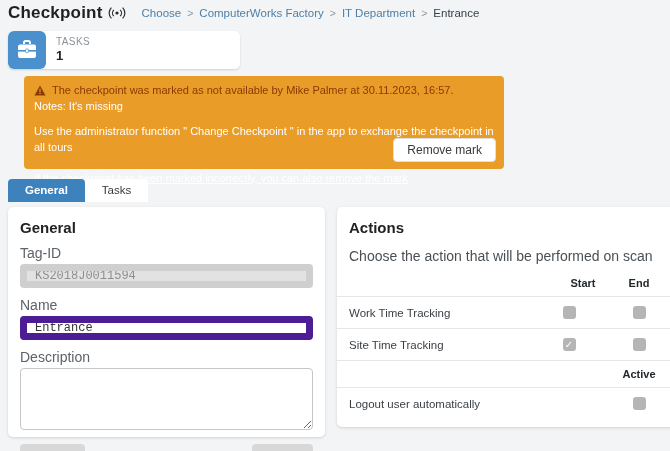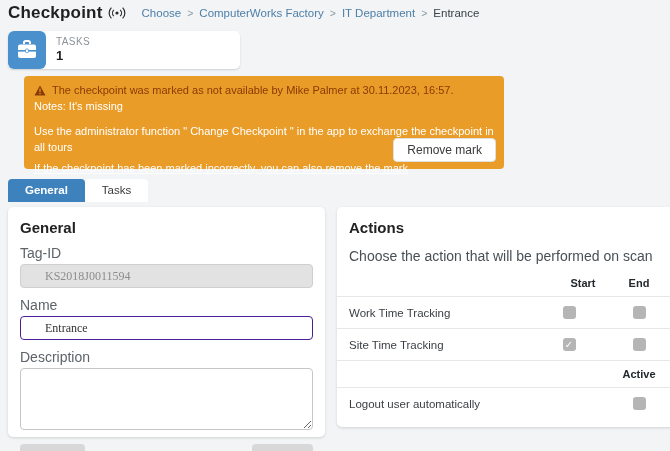--- a/index.html
+++ b/index.html
@@ -34,21 +34,21 @@
   .kpi-value { font-size:13px; font-weight:bold; color:#222; }
   
   .warning {
     position:absolute; left:24px; top:76px; width:480px; height:93px;
     background:#ea9c28; border-radius:4px; padding:7px 10px;
     font-size:11px; line-height:1.45;
   }
   .warn-line1 { color:#8a3a05; display:flex; align-items:center; gap:6px; }
   .warn-line2 { color:#ffffff; }
   .warn-line3 { color:#ffffff; margin-top:9px; }
-  .warn-line4 { color:#ffffff; margin-top:5px;text-decoration:underline; }
+  .warn-line4 { color:#ffffff; margin-top:15px;text-decoration:underline; }
   .warn-triangle { display:inline-flex; }
   .remove-mark-btn {
     position:absolute; right:8px; bottom:7px;
     background:#fff; border:1px solid #e0e0e0; border-radius:4px;
     font-size:12px; color:#3a3a3a; padding:4px 13px; cursor:pointer;
     font-family:inherit;
   }
   
   .tabs { position:absolute; left:8px; top:179px; display:flex; }
   .tab {
@@ -60,23 +60,23 @@
   .card {
     position:absolute; background:#fff; border-radius:5px;
     box-shadow:0 1px 3px rgba(0,0,0,.14); padding:12px;
   }
   .card-general { left:8px; top:207px; width:317px; height:230px; }
   .card-actions { left:337px; top:207px; width:387px; height:220px; }
   .card-title { font-size:15px; font-weight:bold; color:#222; }
   
   .field-label { font-size:14px; color:#5d6369; margin-top:9px; margin-bottom:3px; }
   .text-input {
-    width:100%; height:24px; border:1px solid #4c1d95; border-radius:4px;
-    font-size:12px; color:#333; padding:0 24px; background:#fff;
-    font-family:Liberation Serif, serif;
+    width:100%; height:24px; border:7px solid #4c1d95; border-radius:4px;
+    font-size:12px; color:#333; padding:0 8px; background:#fff;
+    font-family:Liberation Mono, monospace;
   }
   .text-input:disabled { background:#e2e2e2; color:#8d8d8d; border-color:#cfcfcf; }
   .textarea {
     width:100%; height:62px; border:1px solid #c6c6c6; border-radius:4px;
     font-size:12px; color:#333; padding:4px 8px; resize:vertical;
     font-family:inherit;
   }
   .form-buttons { display:flex; justify-content:space-between; margin-top:10px; }
   .grey-btn {
     background:#d8d8d8; border:none; border-radius:4px; color:#9b9b9b;

